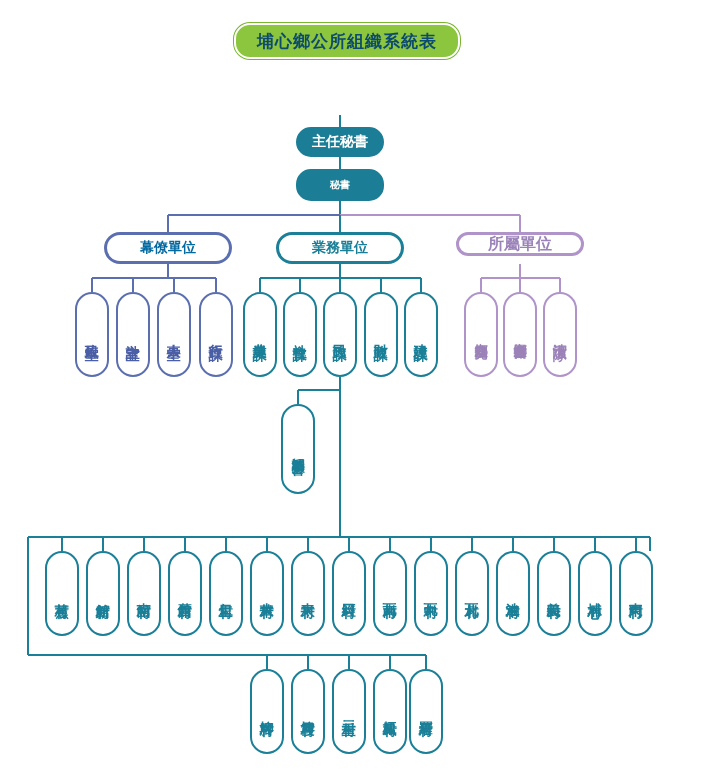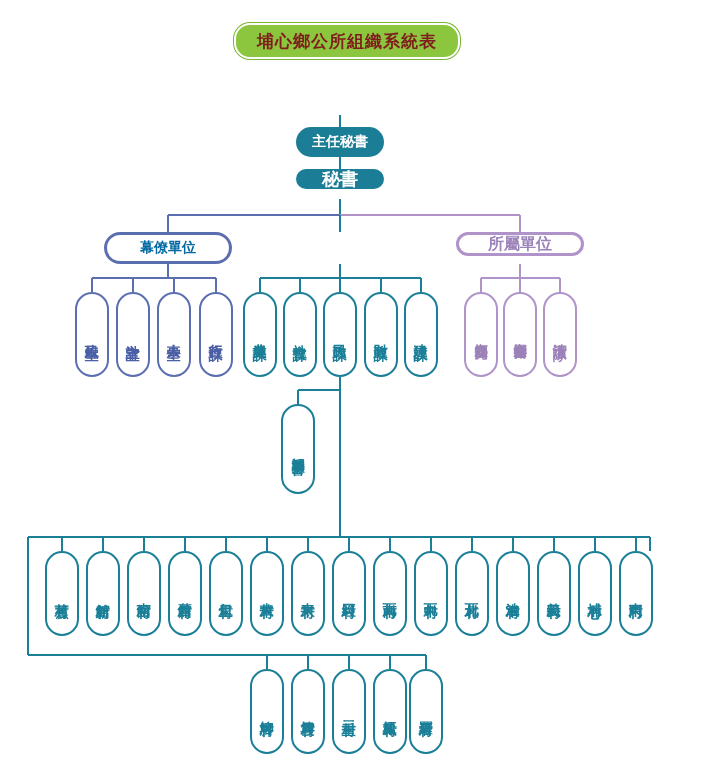--- a/index.html
+++ b/index.html
@@ -47,21 +47,21 @@
   .title-pill {
     position: absolute;
     left: 234px;
     top: 23px;
     width: 222px;
     height: 32px;
     border-radius: 16px;
     background: #8cc63e;
     border: 2px solid #ffffff;
     box-shadow: 0 0 0 1px #7ab52f;
-    color: #7f1d1d;
+    color: #0c4a6e;
     font-size: 17px;
     font-weight: bold;
     letter-spacing: 1px;
     display: flex;
     align-items: center;
     justify-content: center;
     z-index: 3;
   }
 
   
@@ -165,28 +165,31 @@
     <line x1="426" y1="655" x2="426" y2="669" stroke="#1a7f97" stroke-width="2"></line>
   </svg>
 
   <div class="title-pill">埔心鄉公所組織系統表</div>
 
 
   <div class="node solid-teal" style="left:296px; top:127px; width:88px; height:30px; border-radius:15px; font-size:14px;">
     <span class="lbl">主任秘書</span>
   </div>
 
-  <div class="node solid-teal" style="left:296px; top:169px; width:88px; height:20px; border-radius:15px; font-size:18px;align-items:center;">
+  <div class="node solid-teal" style="left:296px; top:169px; width:88px; height:32px; border-radius:15px; font-size:10px;align-items:center;">
     <span class="lbl">秘書</span>
   </div>
 
   <div class="node out-blue" style="left:104px; top:232px; width:128px; height:32px; border-radius:16px; font-size:14px;">
     <span class="lbl">幕僚單位</span>
   </div>
 
+  <div class="node out-teal" style="left:276px; top:232px; width:128px; height:32px; border-radius:16px; font-size:14px;">
+    <span class="lbl">業務單位</span>
+  </div>
 
   <div class="node out-purple" style="left:456px; top:232px; width:128px; height:24px; border-radius:16px; font-size:16px;">
     <span class="lbl">所屬單位</span>
   </div>
 
   <div class="node out-blue-thin vpill" style="left:75px; top:292px; width:34px; height:85px; border-radius:17px; font-size:14px;">
     <span class="lbl">政風室</span>
   </div>
   <div class="node out-blue-thin vpill" style="left:116px; top:292px; width:34px; height:85px; border-radius:17px; font-size:14px;">
     <span class="lbl">主計室</span>

